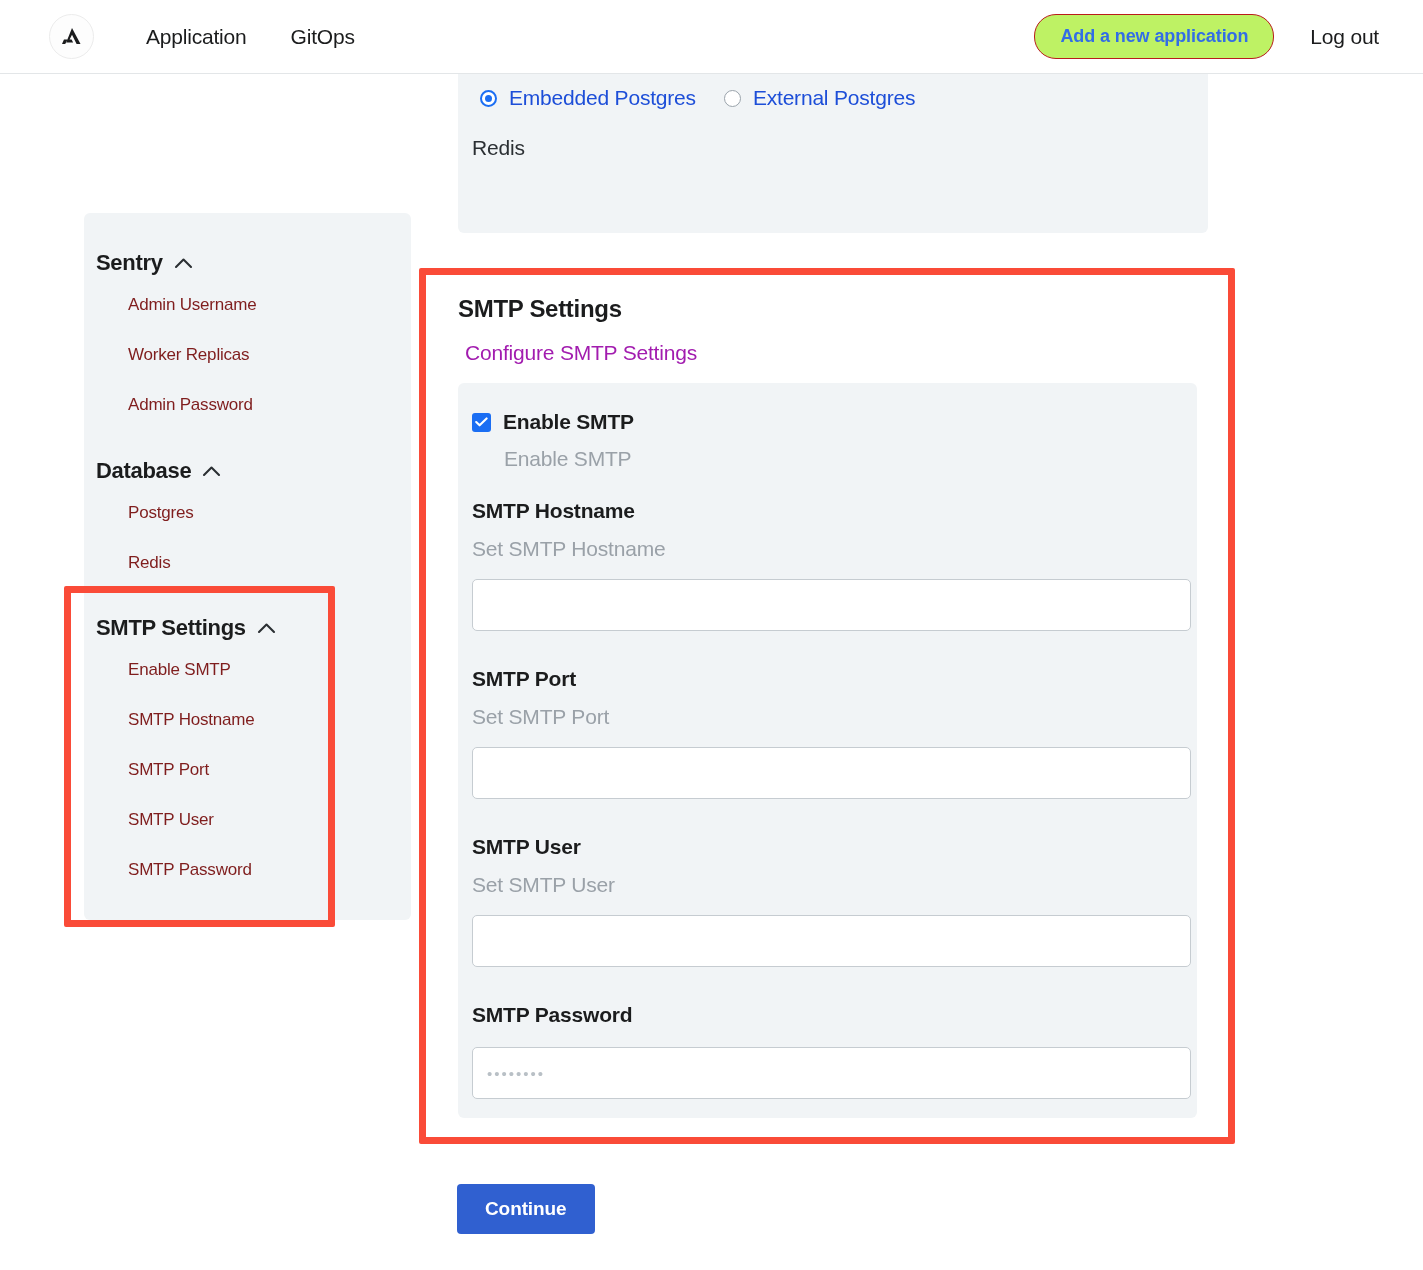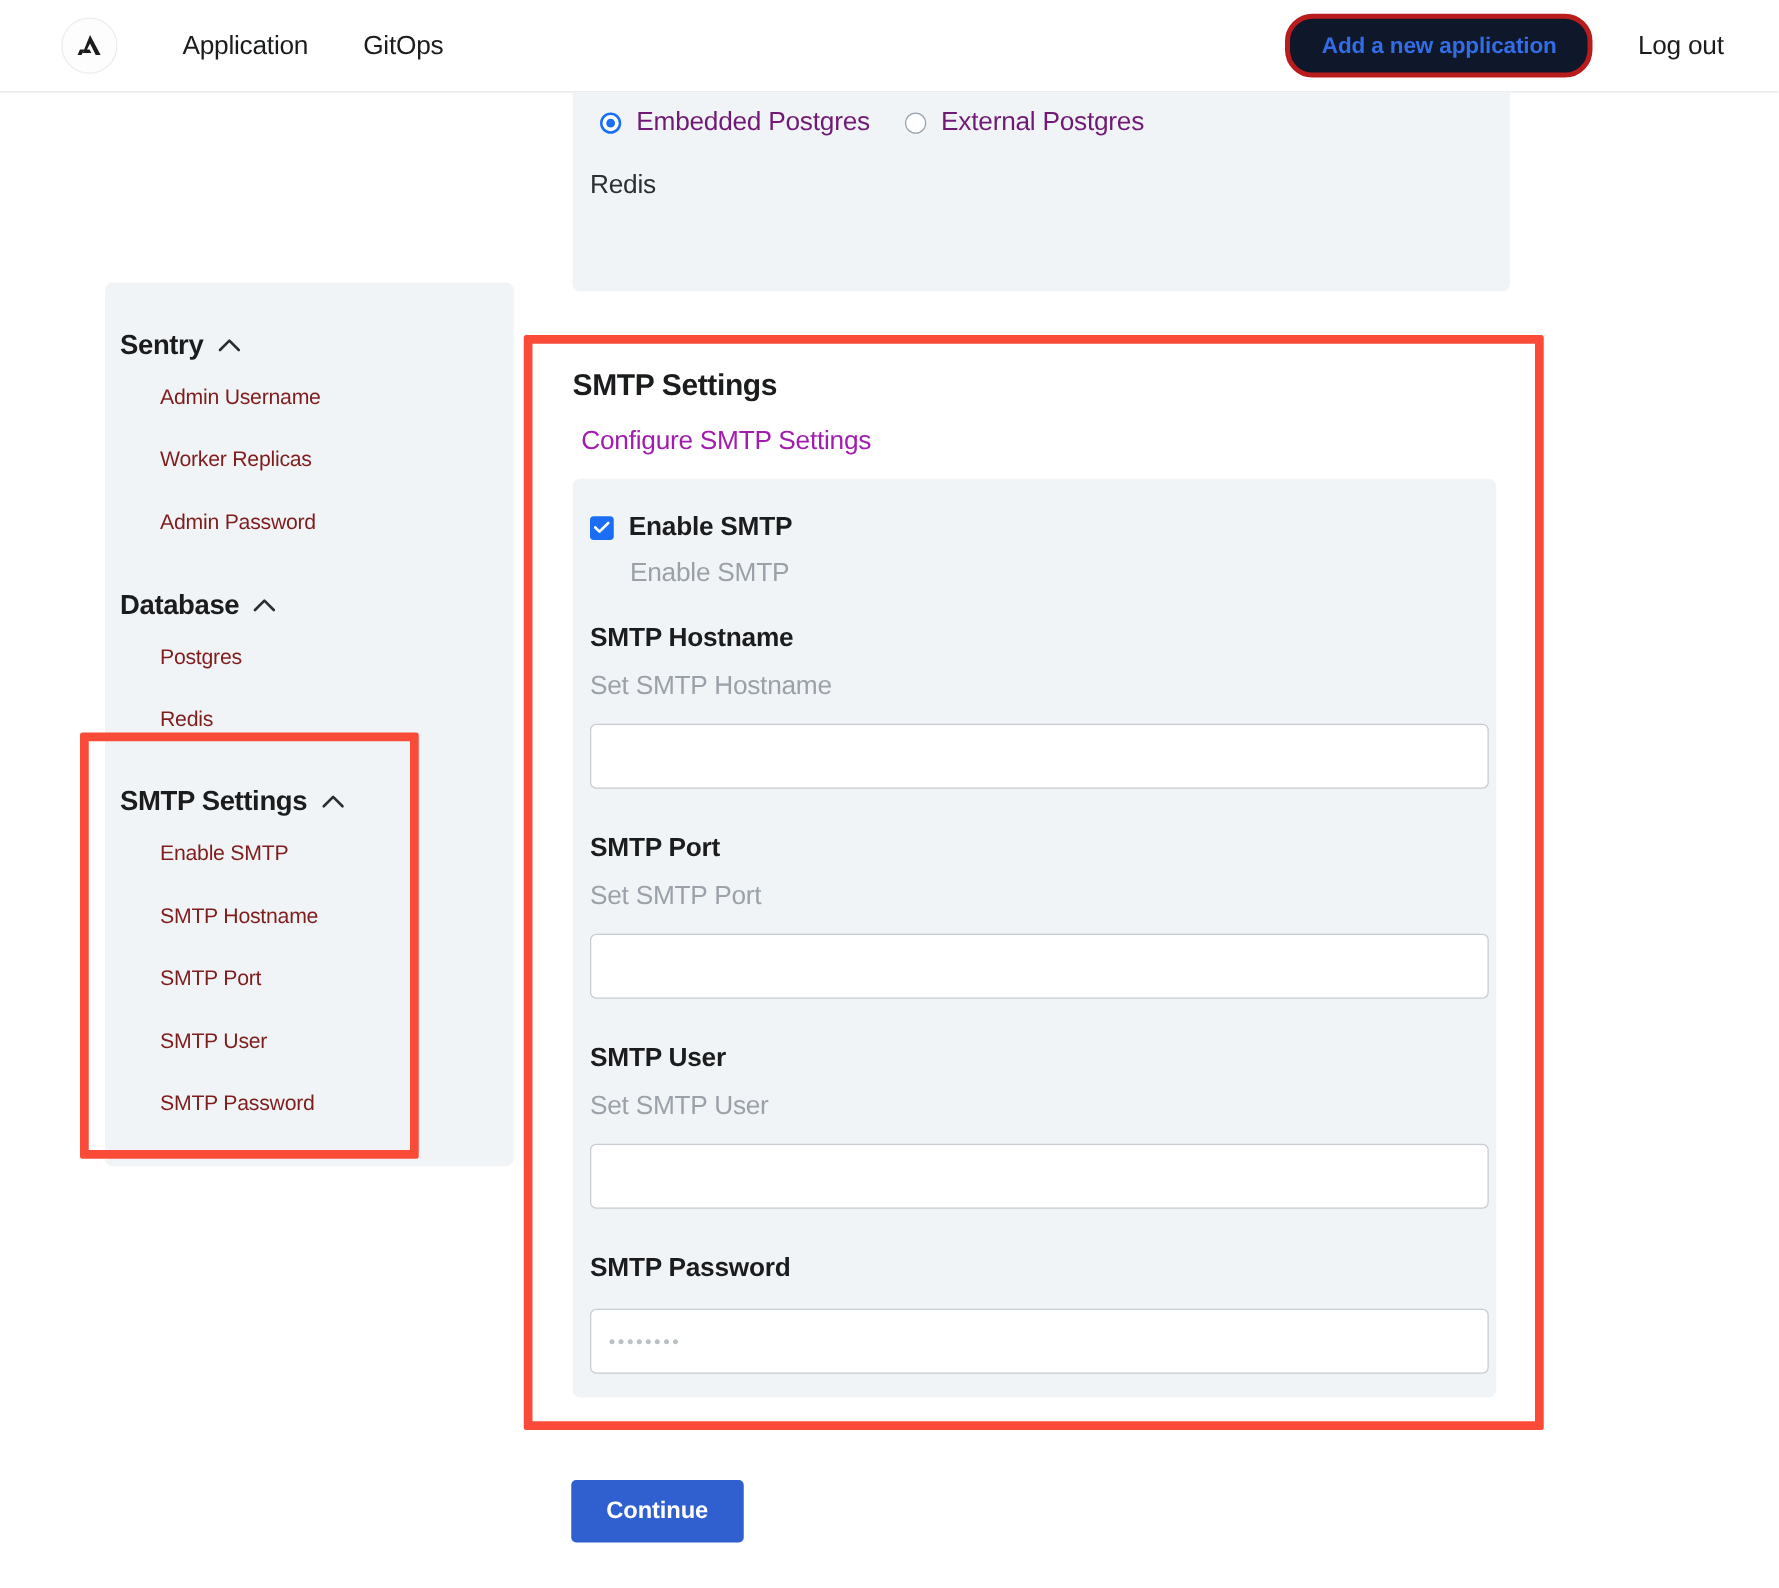--- a/index.html
+++ b/index.html
@@ -26,21 +26,21 @@
   .logo-wrap svg { display:block; }
   .nav-link {
     font-size: 21px; color: #1b1c1d; margin-left: 52px;
     letter-spacing: -0.2px; cursor: pointer; white-space: nowrap;
   }
   .nav-link.gitops { margin-left: 44px; }
   .header-right {
     margin-left: auto; display: flex; align-items: center; margin-right: 44px;
   }
   .btn-outline {
-    border: 4px solid #b91c1c; color: #326de6; background: #0f172a;
+    border: 1px solid #b91c1c; color: #326de6; background: #bef264;
     font-size: 18px; font-weight: bold; border-radius: 22px;
     padding: 11px 25px; cursor: pointer; letter-spacing: -0.1px;
     white-space: nowrap;
   }
   .logout {
     font-size: 21px; color: #1b1c1d; margin-left: 36px; cursor: pointer;
     letter-spacing: -0.2px;
   }
 
   
@@ -56,29 +56,29 @@
   .rad {
     width: 17px; height: 17px; border-radius: 50%;
     border: 1.6px solid #9aa3ab; background: #fff;
     display: inline-block; position: relative; flex: none;
   }
   .rad.on { border-color: #1b6ef3; border-width: 2px; }
   .rad.on::after {
     content: ""; position: absolute; left: 3px; top: 3px;
     width: 7px; height: 7px; border-radius: 50%; background: #1b6ef3;
   }
-  .radio-label { font-size: 21px; color: #701a75; margin-left: 12px; letter-spacing: -0.2px; }
+  .radio-label { font-size: 21px; color: #1d4ed8; margin-left: 12px; letter-spacing: -0.2px; }
   .panel-subhead {
     position: absolute; left: 14px; top: 62px;
     font-size: 21px; color: #2b2f33; letter-spacing: -0.2px;
   }
 
   
   .sidebar {
-    position: absolute; left: 84px; top: 226px; width: 327px; height: 707px;
+    position: absolute; left: 84px; top: 213px; width: 327px; height: 707px;
     background: #f1f4f6; border-radius: 6px; padding: 30px 0 0 0;
   }
   .side-group {
     font-size: 22px; font-weight: bold; color: #1b1c1d;
     padding: 0 0 0 12px; margin: 0 0 0 0; display: flex; align-items: center;
     height: 34px; cursor: pointer; letter-spacing: -0.3px;
   }
   .side-group .chev { margin-left: 11px; display: inline-flex; }
   .side-item {
     font-size: 17px; color: #7f1d1d; padding-left: 44px;

